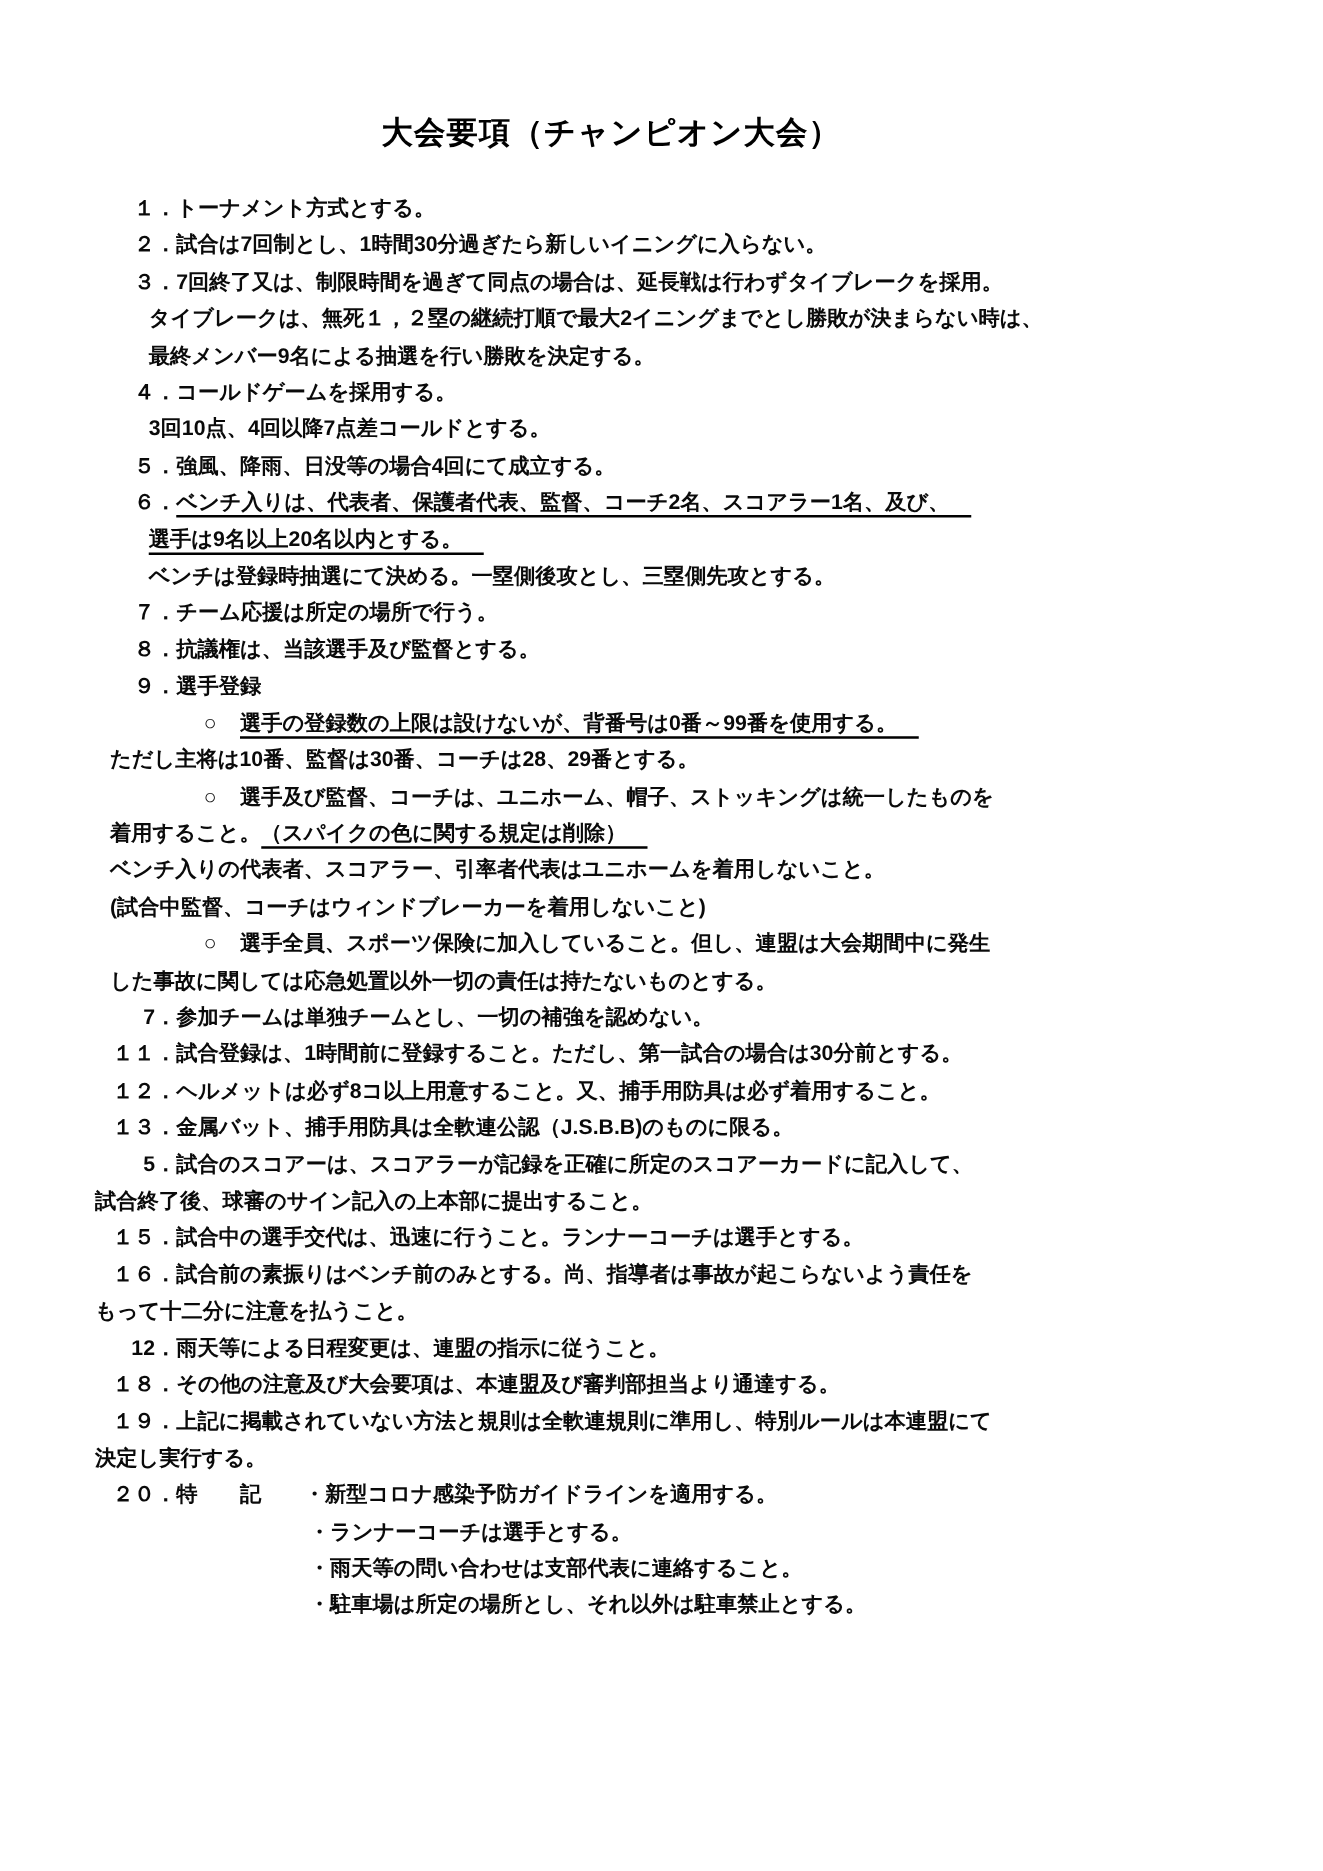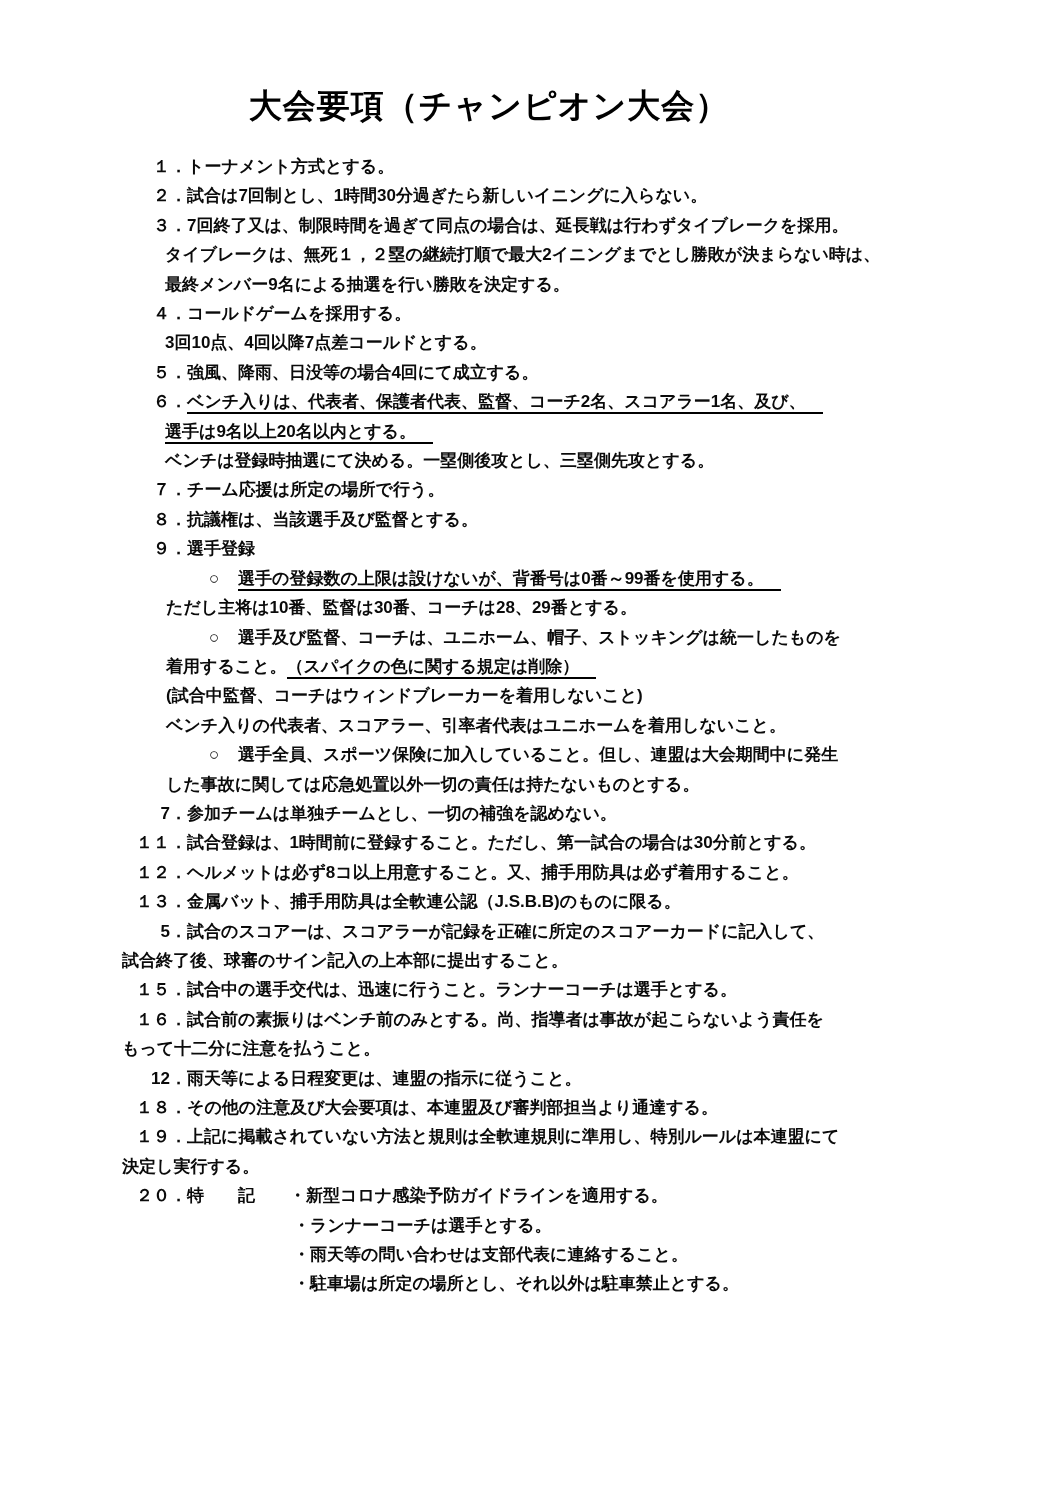--- a/index.html
+++ b/index.html
@@ -15,46 +15,45 @@
     overflow: hidden;
     font-family: "Liberation Sans", "DejaVu Sans", sans-serif;
     font-weight: bold;
     color: #0a0a0a;
     -webkit-font-smoothing: none;
   }
   .title {
     margin-top: 90px;
     padding-right: 80px;
     text-align: center;
-    font-size: 33px;
+    font-size: 25px;
     line-height: 32px;
     letter-spacing: 1px;
     color: #000000;
   }
   .doc-body {
     margin-top: 30px;
     font-size: 17px;
     line-height: 29.4px;
   }
   .line {
     position: relative;
     white-space: pre;
-    margin-left: 46px;
   }
   .line .num {
     display: inline-block;
     width: 141px;
     text-align: right;
     white-space: pre;
   }
   .line .txt { white-space: pre; }
   .cont1  { padding-left: 119px; }
   .cont2  { padding-left: 76px; }
   .sub    { padding-left: 192px; }
-  .subc   { padding-left: 120px; }
+  .subc   { padding-left: 88px; }
   .bullet { padding-left: 247px; }
   .sub .marker {
     position: absolute;
     left: 163px;
     top: 0;
   }
   .u {
     border-bottom: 2px solid #000000;
     padding-bottom: 1px;
   }
@@ -76,22 +75,22 @@
       <div class="line item"><span class="num">６．</span><span class="txt"><span class="u">ベンチ入りは、代表者、保護者代表、監督、コーチ2名、スコアラー1名、及び、　</span></span></div>
       <div class="line cont1"><span class="txt"><span class="u">選手は9名以上20名以内とする。　</span></span></div>
       <div class="line cont1"><span class="txt"><span>ベンチは登録時抽選にて決める。一塁側後攻とし、三塁側先攻とする。</span></span></div>
       <div class="line item"><span class="num">７．</span><span class="txt"><span>チーム応援は所定の場所で行う。</span></span></div>
       <div class="line item"><span class="num">８．</span><span class="txt"><span>抗議権は、当該選手及び監督とする。</span></span></div>
       <div class="line item"><span class="num">９．</span><span class="txt"><span>選手登録</span></span></div>
       <div class="line sub"><span class="marker">○</span><span class="txt"><span class="u">選手の登録数の上限は設けないが、背番号は0番～99番を使用する。　</span></span></div>
       <div class="line subc"><span class="txt"><span>ただし主将は10番、監督は30番、コーチは28、29番とする。</span></span></div>
       <div class="line sub"><span class="marker">○</span><span class="txt"><span>選手及び監督、コーチは、ユニホーム、帽子、ストッキングは統一したものを</span></span></div>
       <div class="line subc"><span class="txt"><span>着用すること。</span><span class="u">（スパイクの色に関する規定は削除）　</span></span></div>
+      <div class="line subc"><span class="txt"><span>ベンチ入りの代表者、スコアラー、引率者代表はユニホームを着用しないこと。</span></span></div>
       <div class="line subc"><span class="txt"><span>(試合中監督、コーチはウィンドブレーカーを着用しないこと)</span></span></div>
-      <div class="line subc"><span class="txt"><span>ベンチ入りの代表者、スコアラー、引率者代表はユニホームを着用しないこと。</span></span></div>
       <div class="line sub"><span class="marker">○</span><span class="txt"><span>選手全員、スポーツ保険に加入していること。但し、連盟は大会期間中に発生</span></span></div>
       <div class="line subc"><span class="txt"><span>した事故に関しては応急処置以外一切の責任は持たないものとする。</span></span></div>
       <div class="line item"><span class="num">7．</span><span class="txt"><span>参加チームは単独チームとし、一切の補強を認めない。</span></span></div>
       <div class="line item"><span class="num">１１．</span><span class="txt"><span>試合登録は、1時間前に登録すること。ただし、第一試合の場合は30分前とする。</span></span></div>
       <div class="line item"><span class="num">１２．</span><span class="txt"><span>ヘルメットは必ず8コ以上用意すること。又、捕手用防具は必ず着用すること。</span></span></div>
       <div class="line item"><span class="num">１３．</span><span class="txt"><span>金属バット、捕手用防具は全軟連公認（J.S.B.B)のものに限る。</span></span></div>
       <div class="line item"><span class="num">5．</span><span class="txt"><span>試合のスコアーは、スコアラーが記録を正確に所定のスコアーカードに記入して、</span></span></div>
       <div class="line cont2"><span class="txt"><span>試合終了後、球審のサイン記入の上本部に提出すること。</span></span></div>
       <div class="line item"><span class="num">１５．</span><span class="txt"><span>試合中の選手交代は、迅速に行うこと。ランナーコーチは選手とする。</span></span></div>
       <div class="line item"><span class="num">１６．</span><span class="txt"><span>試合前の素振りはベンチ前のみとする。尚、指導者は事故が起こらないよう責任を</span></span></div>

